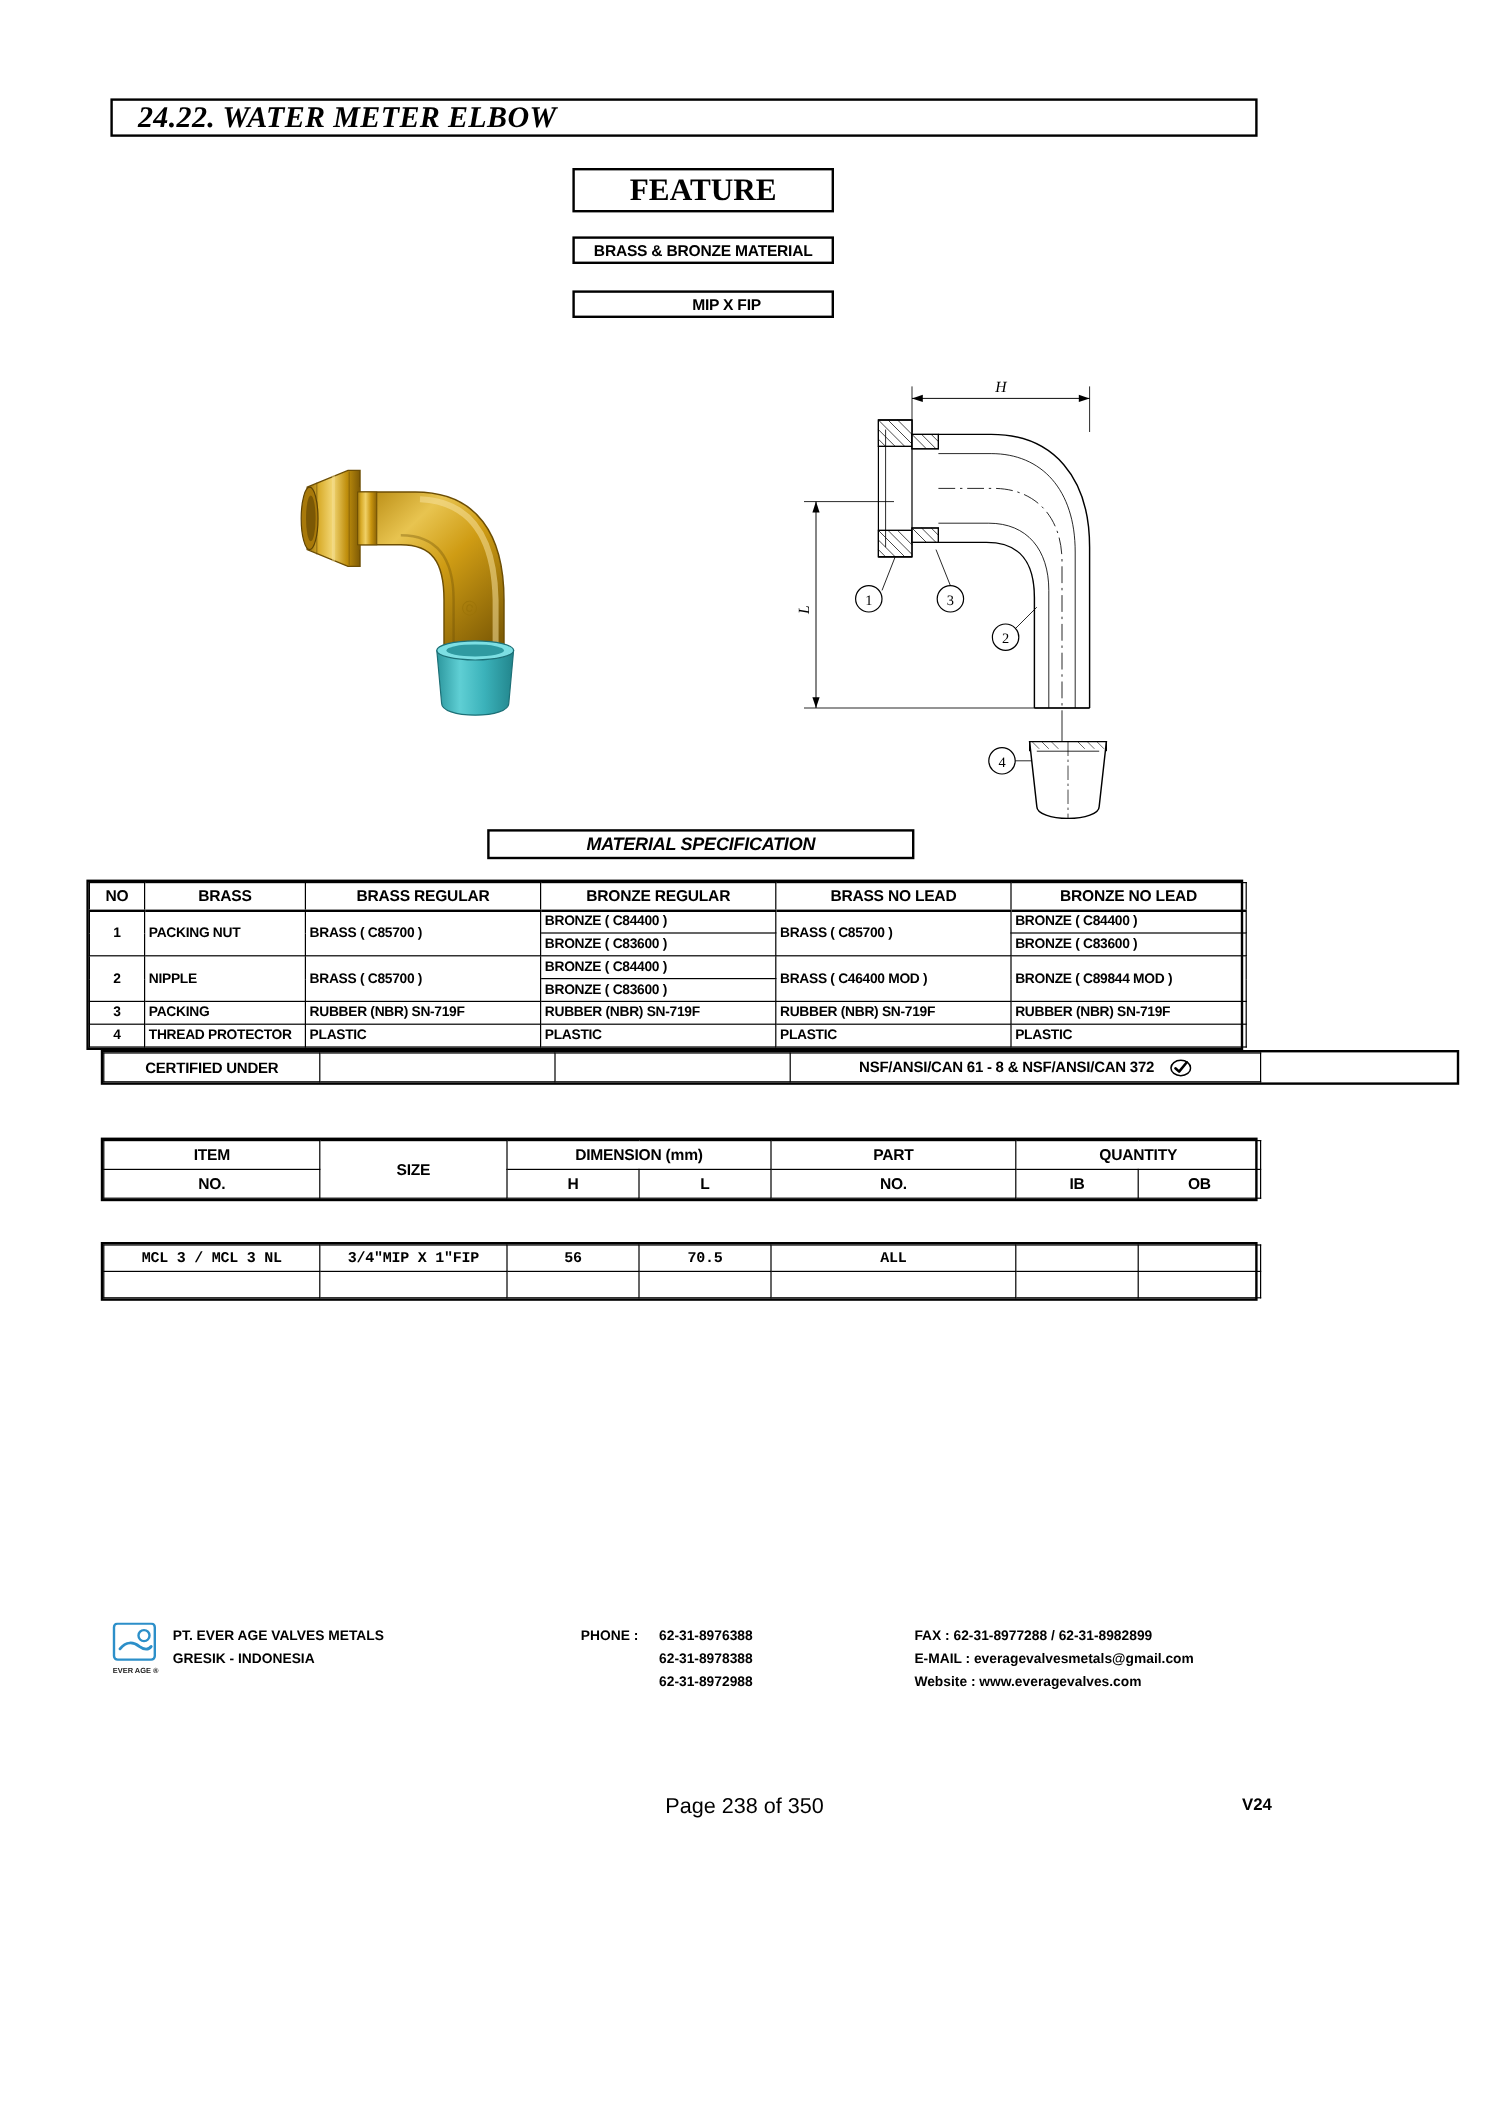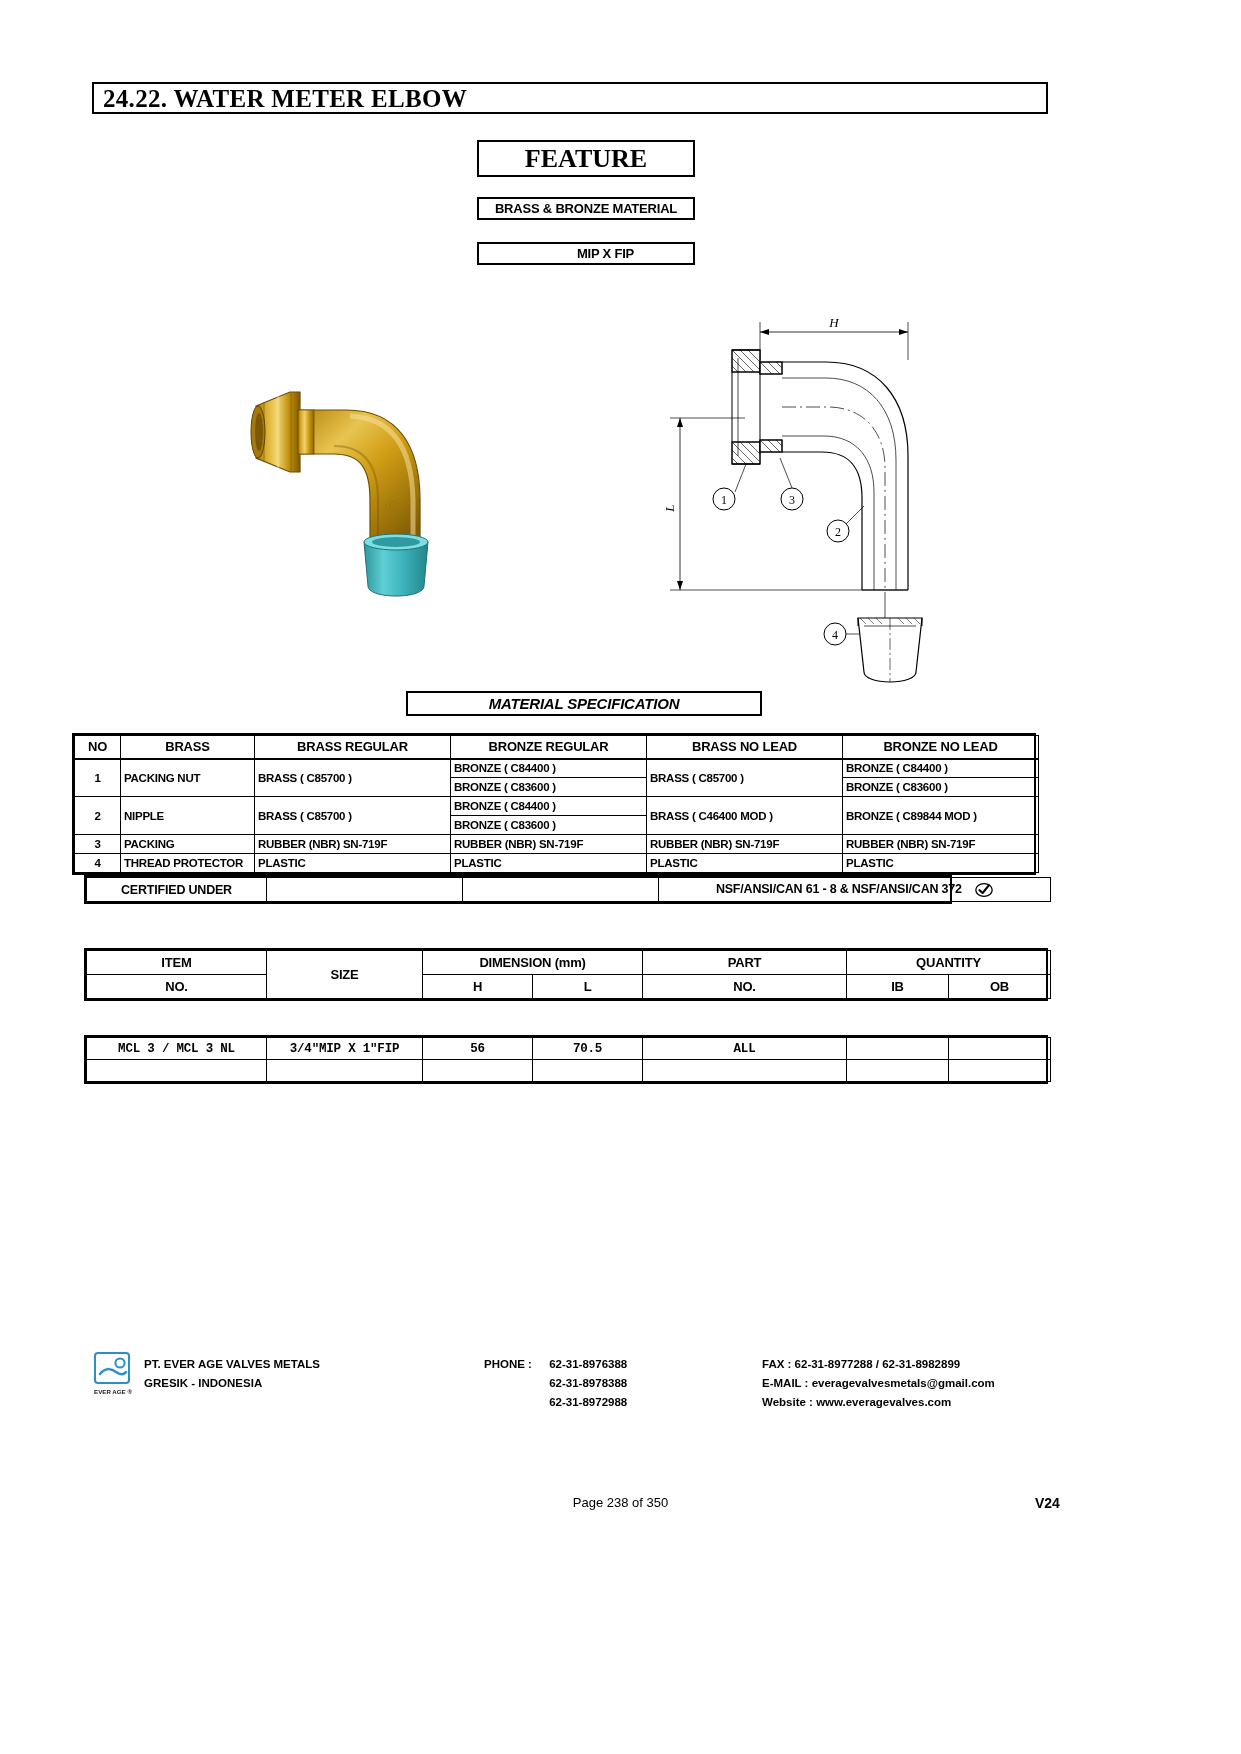--- a/index.html
+++ b/index.html
@@ -33,22 +33,23 @@
     border: 2px solid #000;
     box-sizing: border-box;
     display: flex;
     align-items: center;
   }
   .title-bar .title-text {
     font-family: "Liberation Serif", serif;
     font-weight: bold;
     font-size: 25px;
     letter-spacing: 0.3px;
-    padding-left: 9px;
+    padding-left: 21px;
     line-height: 1;
+    font-style: italic;
   }
 
   
   .feature-box {
     position: absolute;
     left: 477px;
     top: 140px;
     width: 218px;
     height: 37px;
     border: 2px solid #000;
@@ -152,21 +153,21 @@
   }
   .col-no   { width: 46px; }
   .col-part { width: 134px; }
   .col-mat  { width: 196px; }
 
   
   .cert-wrap {
     position: absolute;
     left: 84px;
     top: 875px;
-    width: 868px;
+    width: 1132px;
   }
   table.cert {
     border-collapse: collapse;
     width: 964px;
     table-layout: fixed;
     font-size: 12.5px;
     font-weight: bold;
   }
   table.cert td {
     border: 1px solid #000;
@@ -268,21 +269,21 @@
     left: 670px;
     top: 3px;
     line-height: 19px;
   }
   .page-num {
     position: absolute;
     left: 0;
     top: 1495px;
     width: 1241px;
     text-align: center;
-    font-size: 13px;
+    font-size: 18px;
   }
   .version {
     position: absolute;
     left: 1035px;
     top: 1495px;
     font-size: 14px;
     font-weight: bold;
   }
 </style>
 </head>

